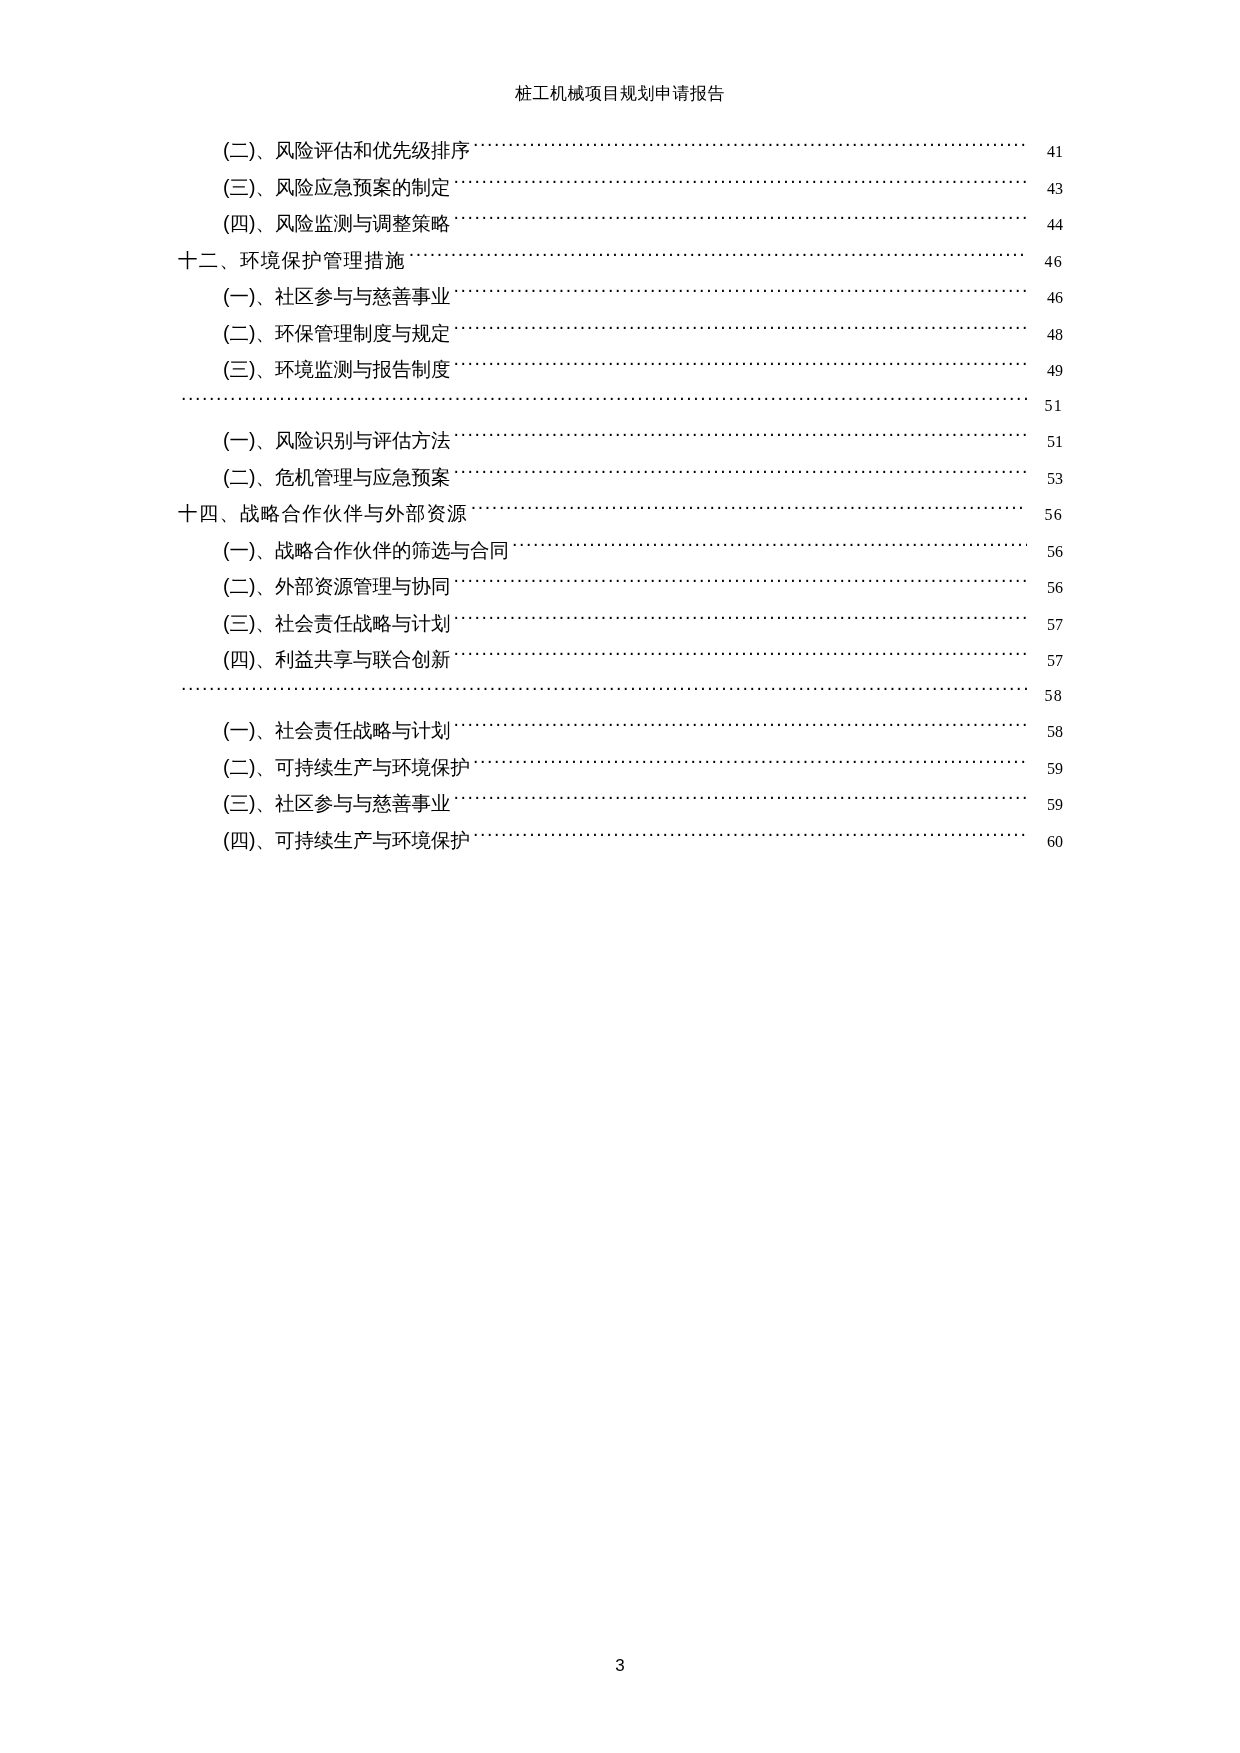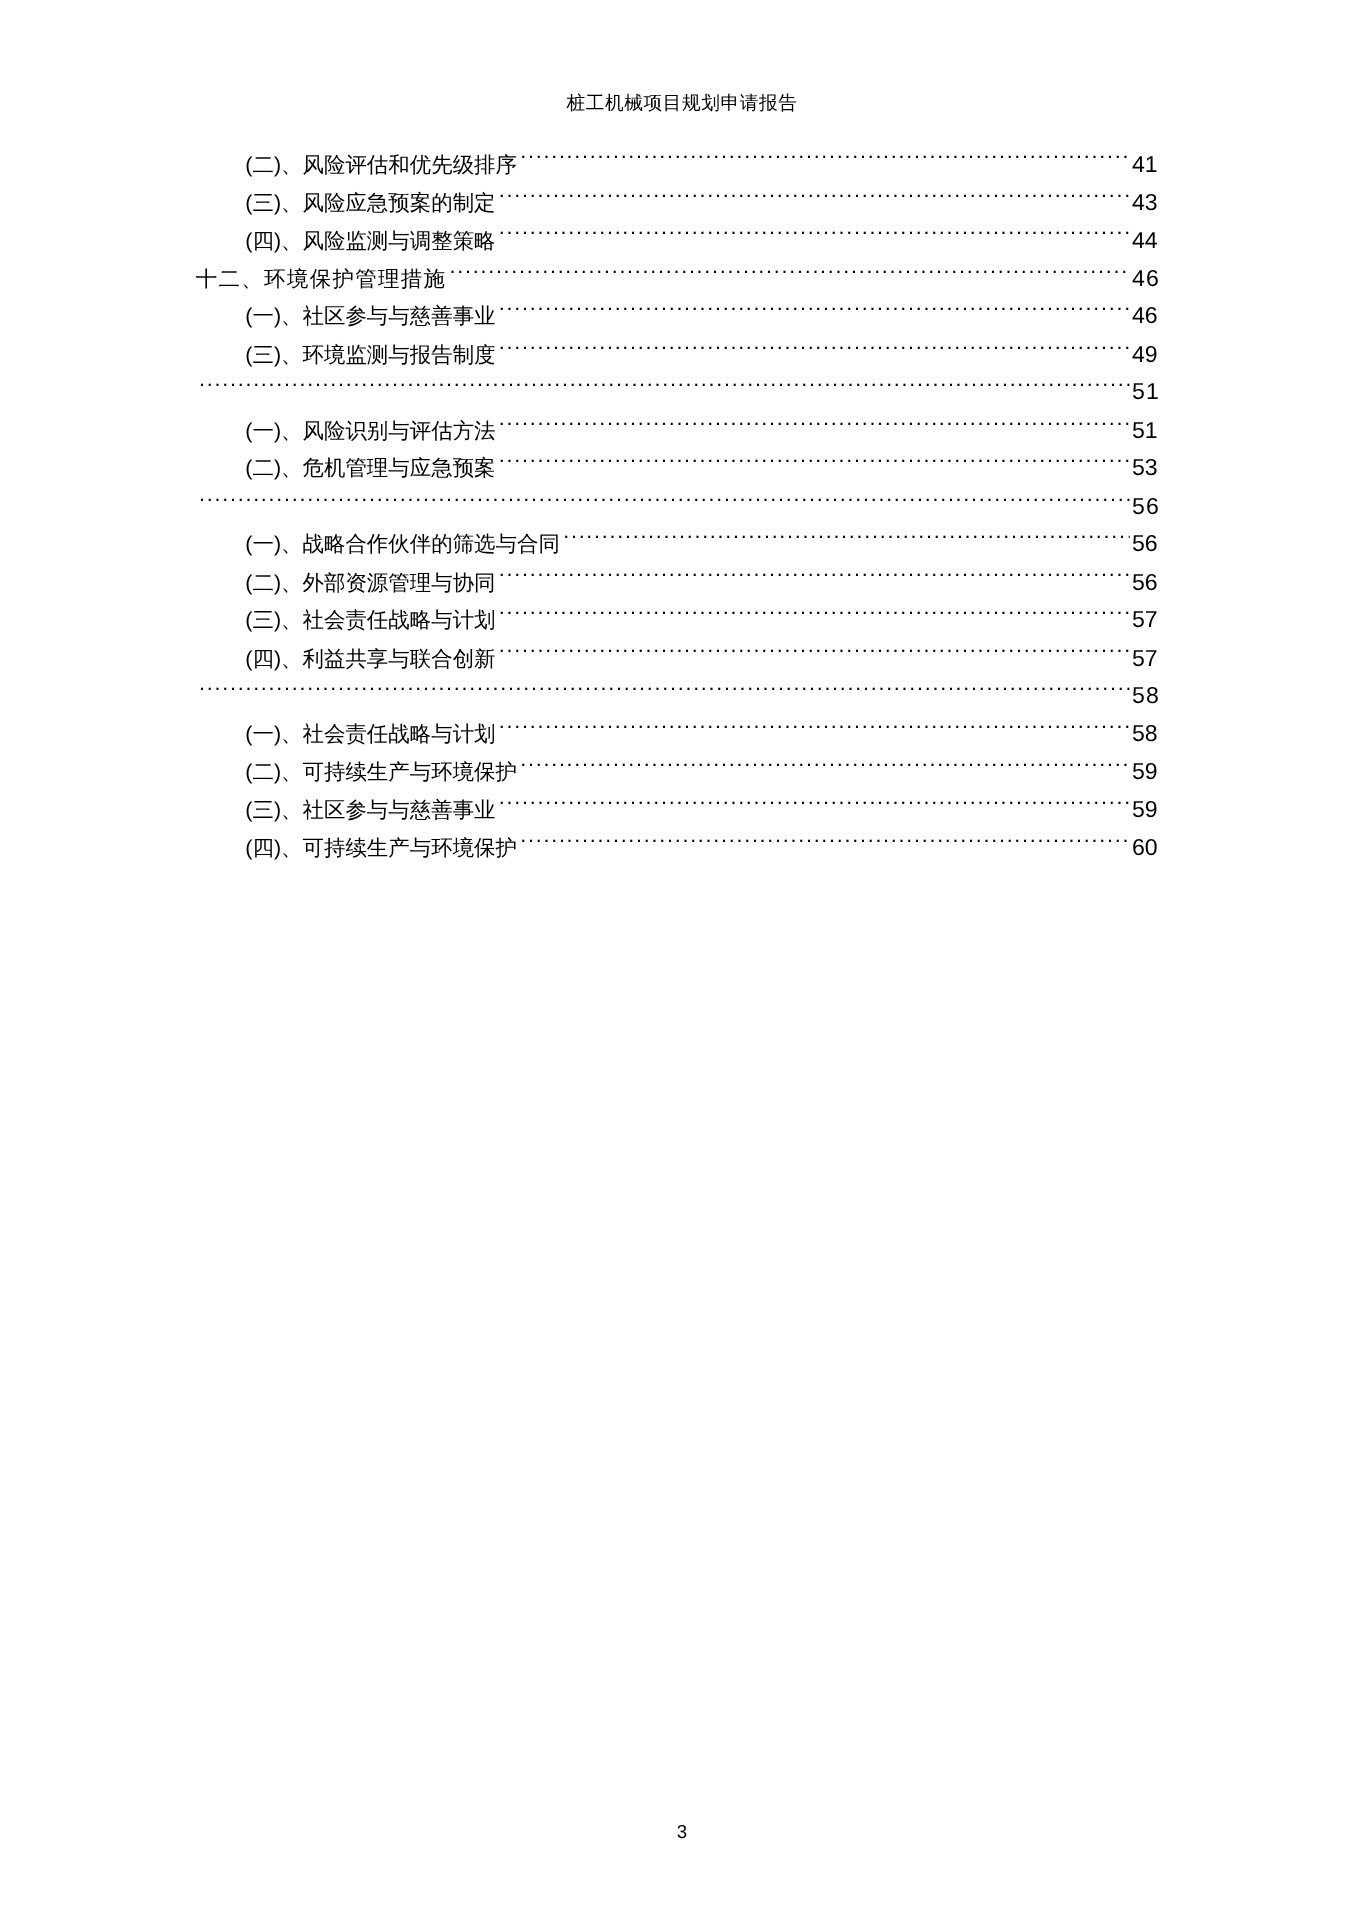--- a/index.html
+++ b/index.html
@@ -66,23 +66,24 @@
     font-size: 19.5px;
     letter-spacing: 1.6px;
     color: #000;
     white-space: nowrap;
     position: absolute;
     bottom: 0.02em;
     left: 0;
   }
   .page-num {
     flex: 0 0 auto;
-    text-align: left;
+    text-align: right;
     min-width: 34px;
-    font-size: 21px;
+    font-size: 16px;
+    font-family: Liberation Serif, serif;
   }
   .footer {
     position: absolute;
     bottom: 77px;
     left: 0;
     width: 100%;
     text-align: center;
     font-size: 17px;
     color: #000;
   }
@@ -114,39 +115,45 @@
         <span class="toc-title">十二、环境保护管理措施</span>
         <span class="dots"></span>
         <span class="page-num">46</span>
       </div>
       <div class="toc-entry level2">
         <span class="toc-title">(一)、社区参与与慈善事业</span>
         <span class="dots"></span>
         <span class="page-num">46</span>
       </div>
       <div class="toc-entry level2">
+        <span class="toc-title">(二)、环保管理制度与规定</span>
+        <span class="dots"></span>
+        <span class="page-num">48</span>
+      </div>
+      <div class="toc-entry level2">
         <span class="toc-title">(三)、环境监测与报告制度</span>
         <span class="dots"></span>
         <span class="page-num">49</span>
       </div>
       <div class="toc-entry level1">
         <span class="dots"></span>
         <span class="page-num">51</span>
       </div>
       <div class="toc-entry level2">
         <span class="toc-title">(一)、风险识别与评估方法</span>
         <span class="dots"></span>
         <span class="page-num">51</span>
       </div>
       <div class="toc-entry level2">
         <span class="toc-title">(二)、危机管理与应急预案</span>
         <span class="dots"></span>
         <span class="page-num">53</span>
       </div>
       <div class="toc-entry level1">
+        <span class="toc-title">十四、战略合作伙伴与外部资源</span>
         <span class="dots"></span>
         <span class="page-num">56</span>
       </div>
       <div class="toc-entry level2">
         <span class="toc-title">(一)、战略合作伙伴的筛选与合同</span>
         <span class="dots"></span>
         <span class="page-num">56</span>
       </div>
       <div class="toc-entry level2">
         <span class="toc-title">(二)、外部资源管理与协同</span>

